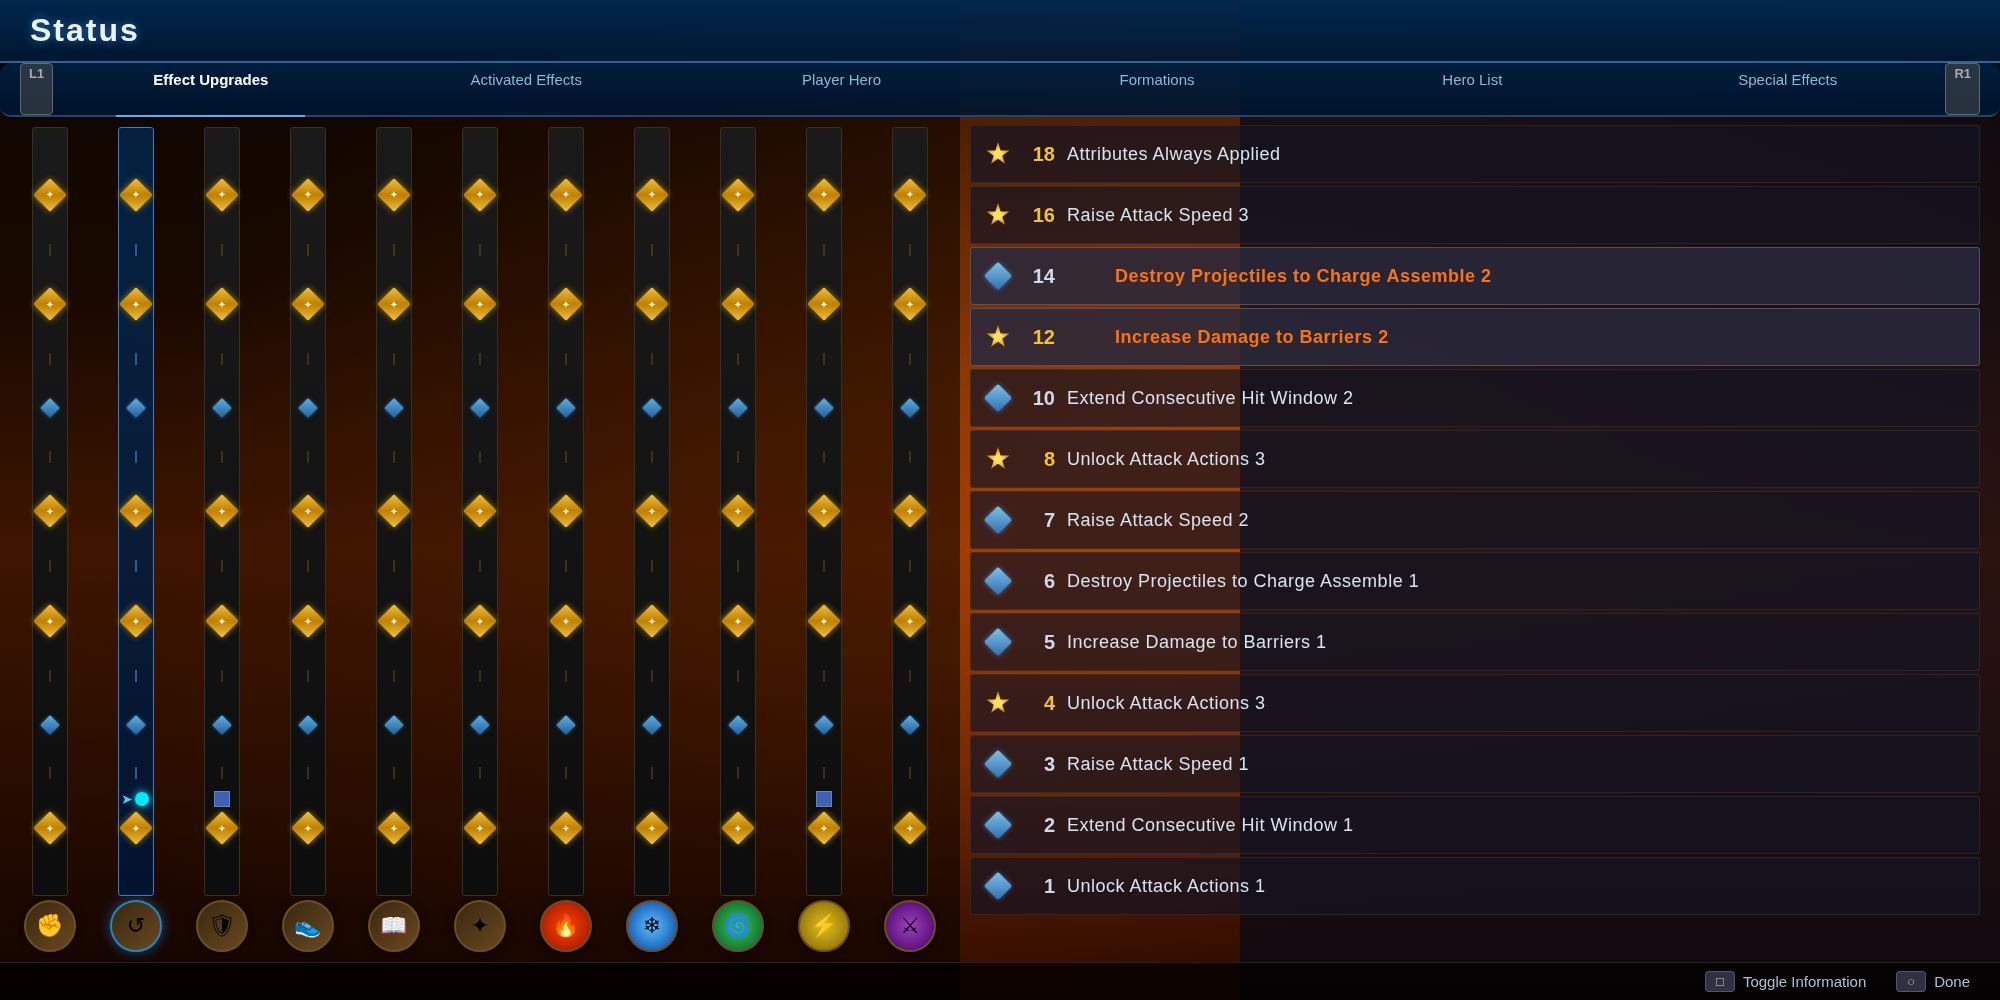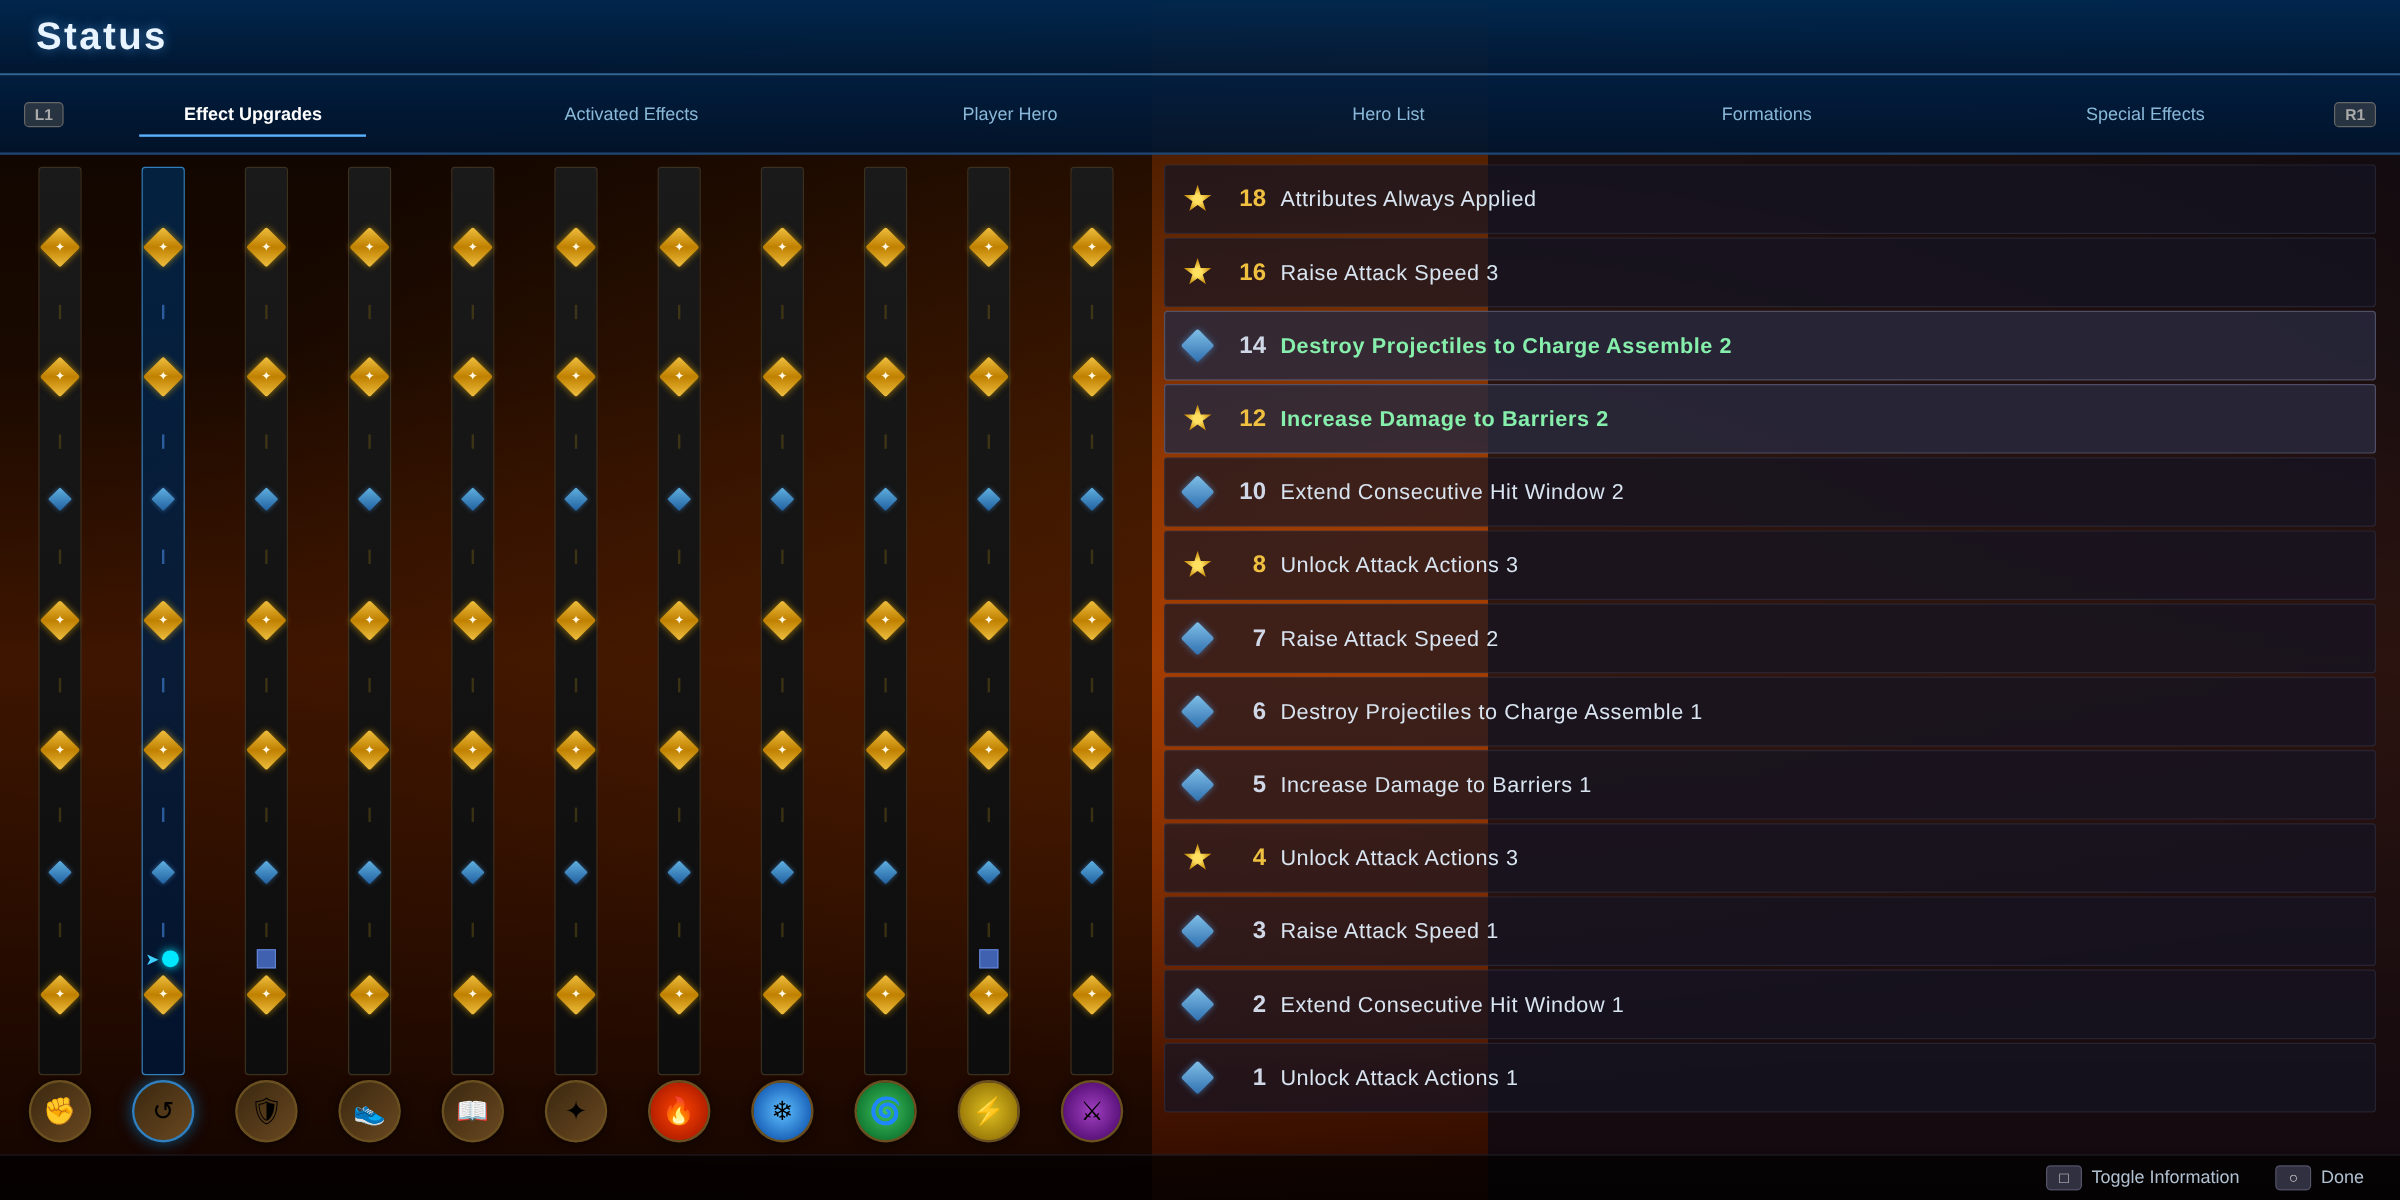--- a/index.html
+++ b/index.html
@@ -70,23 +70,23 @@
       font-weight: bold;
       letter-spacing: 2px;
       text-shadow: 0 0 10px rgba(100,180,255,0.5);
     }
 
     
     .tab-bar {
       background: linear-gradient(180deg, rgba(0,30,65,0.95) 0%, rgba(0,20,45,0.9) 100%);
       border-bottom: 2px solid rgba(80,130,190,0.4);
       display: flex;
-      align-items: center;
       padding: 0 20px;
-      height: 66px;
+      height: 54px;
+      border-radius: 11px;
     }
 
     .tab-bar .l1-badge, .tab-bar .r1-badge {
       color: #aaa;
       font-size: 13px;
       font-weight: bold;
       background: rgba(80,80,80,0.5);
       border: 1px solid #666;
       border-radius: 4px;
       padding: 2px 8px;
@@ -286,22 +286,23 @@
     .item-number.gold { color: #f0c040; }
     .item-number.silver { color: #d0d8e8; }
 
     .item-text {
       font-size: 18px;
       color: #d8e4f0;
       letter-spacing: 0.5px;
     }
 
     .item-text.highlighted-text {
-      color: #86efac;
+      color: #f97316;
       font-weight: bold;
+      margin-left: 48px;
     }
 
     
     .bottom-bar {
       background: rgba(0,0,0,0.7);
       border-top: 1px solid rgba(80,80,100,0.4);
       display: flex;
       justify-content: flex-end;
       align-items: center;
       padding: 8px 30px;
@@ -357,22 +358,22 @@
 
   <div class="title-bar">
     <h1>Status</h1>
   </div>
 
   <div class="tab-bar">
     <span class="l1-badge">L1</span>
     <div class="tab-item active">Effect Upgrades</div>
     <div class="tab-item">Activated Effects</div>
     <div class="tab-item">Player Hero</div>
+    <div class="tab-item">Formations</div>
     <div class="tab-item">Hero List</div>
-    <div class="tab-item">Formations</div>
     <div class="tab-item">Special Effects</div>
     <span class="r1-badge">R1</span>
   </div>
 
   <div class="content-area">
 
     <div class="columns-section">
 
       <div class="hero-column">
         <div class="column-track">

